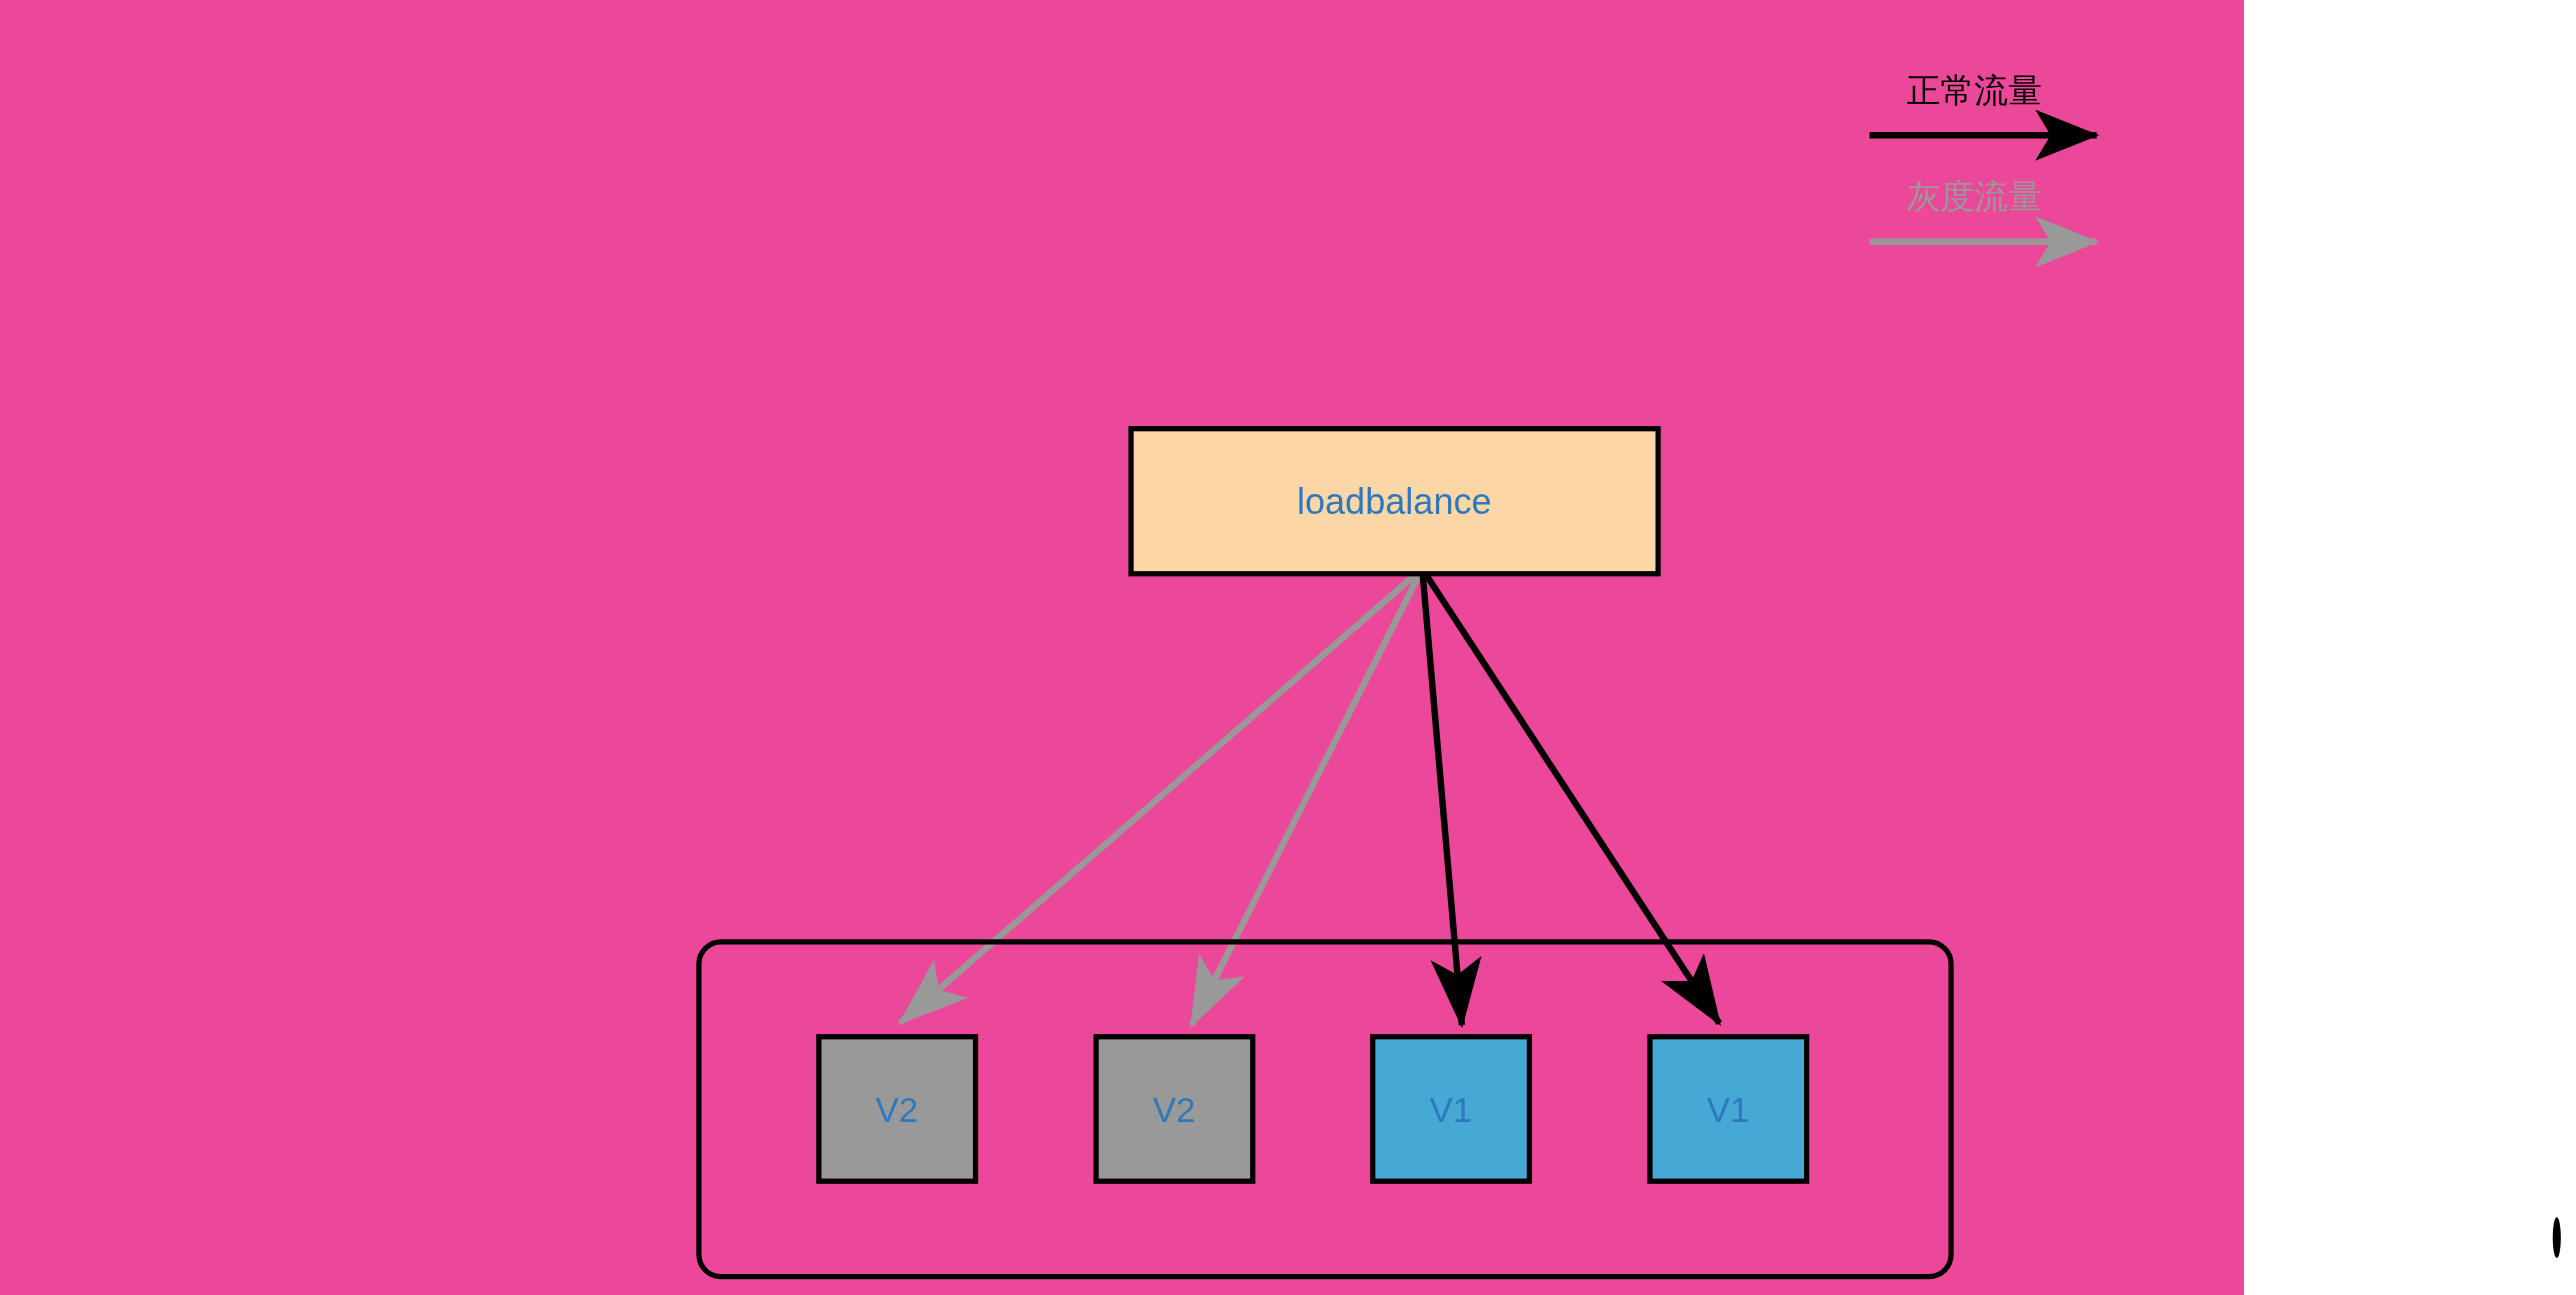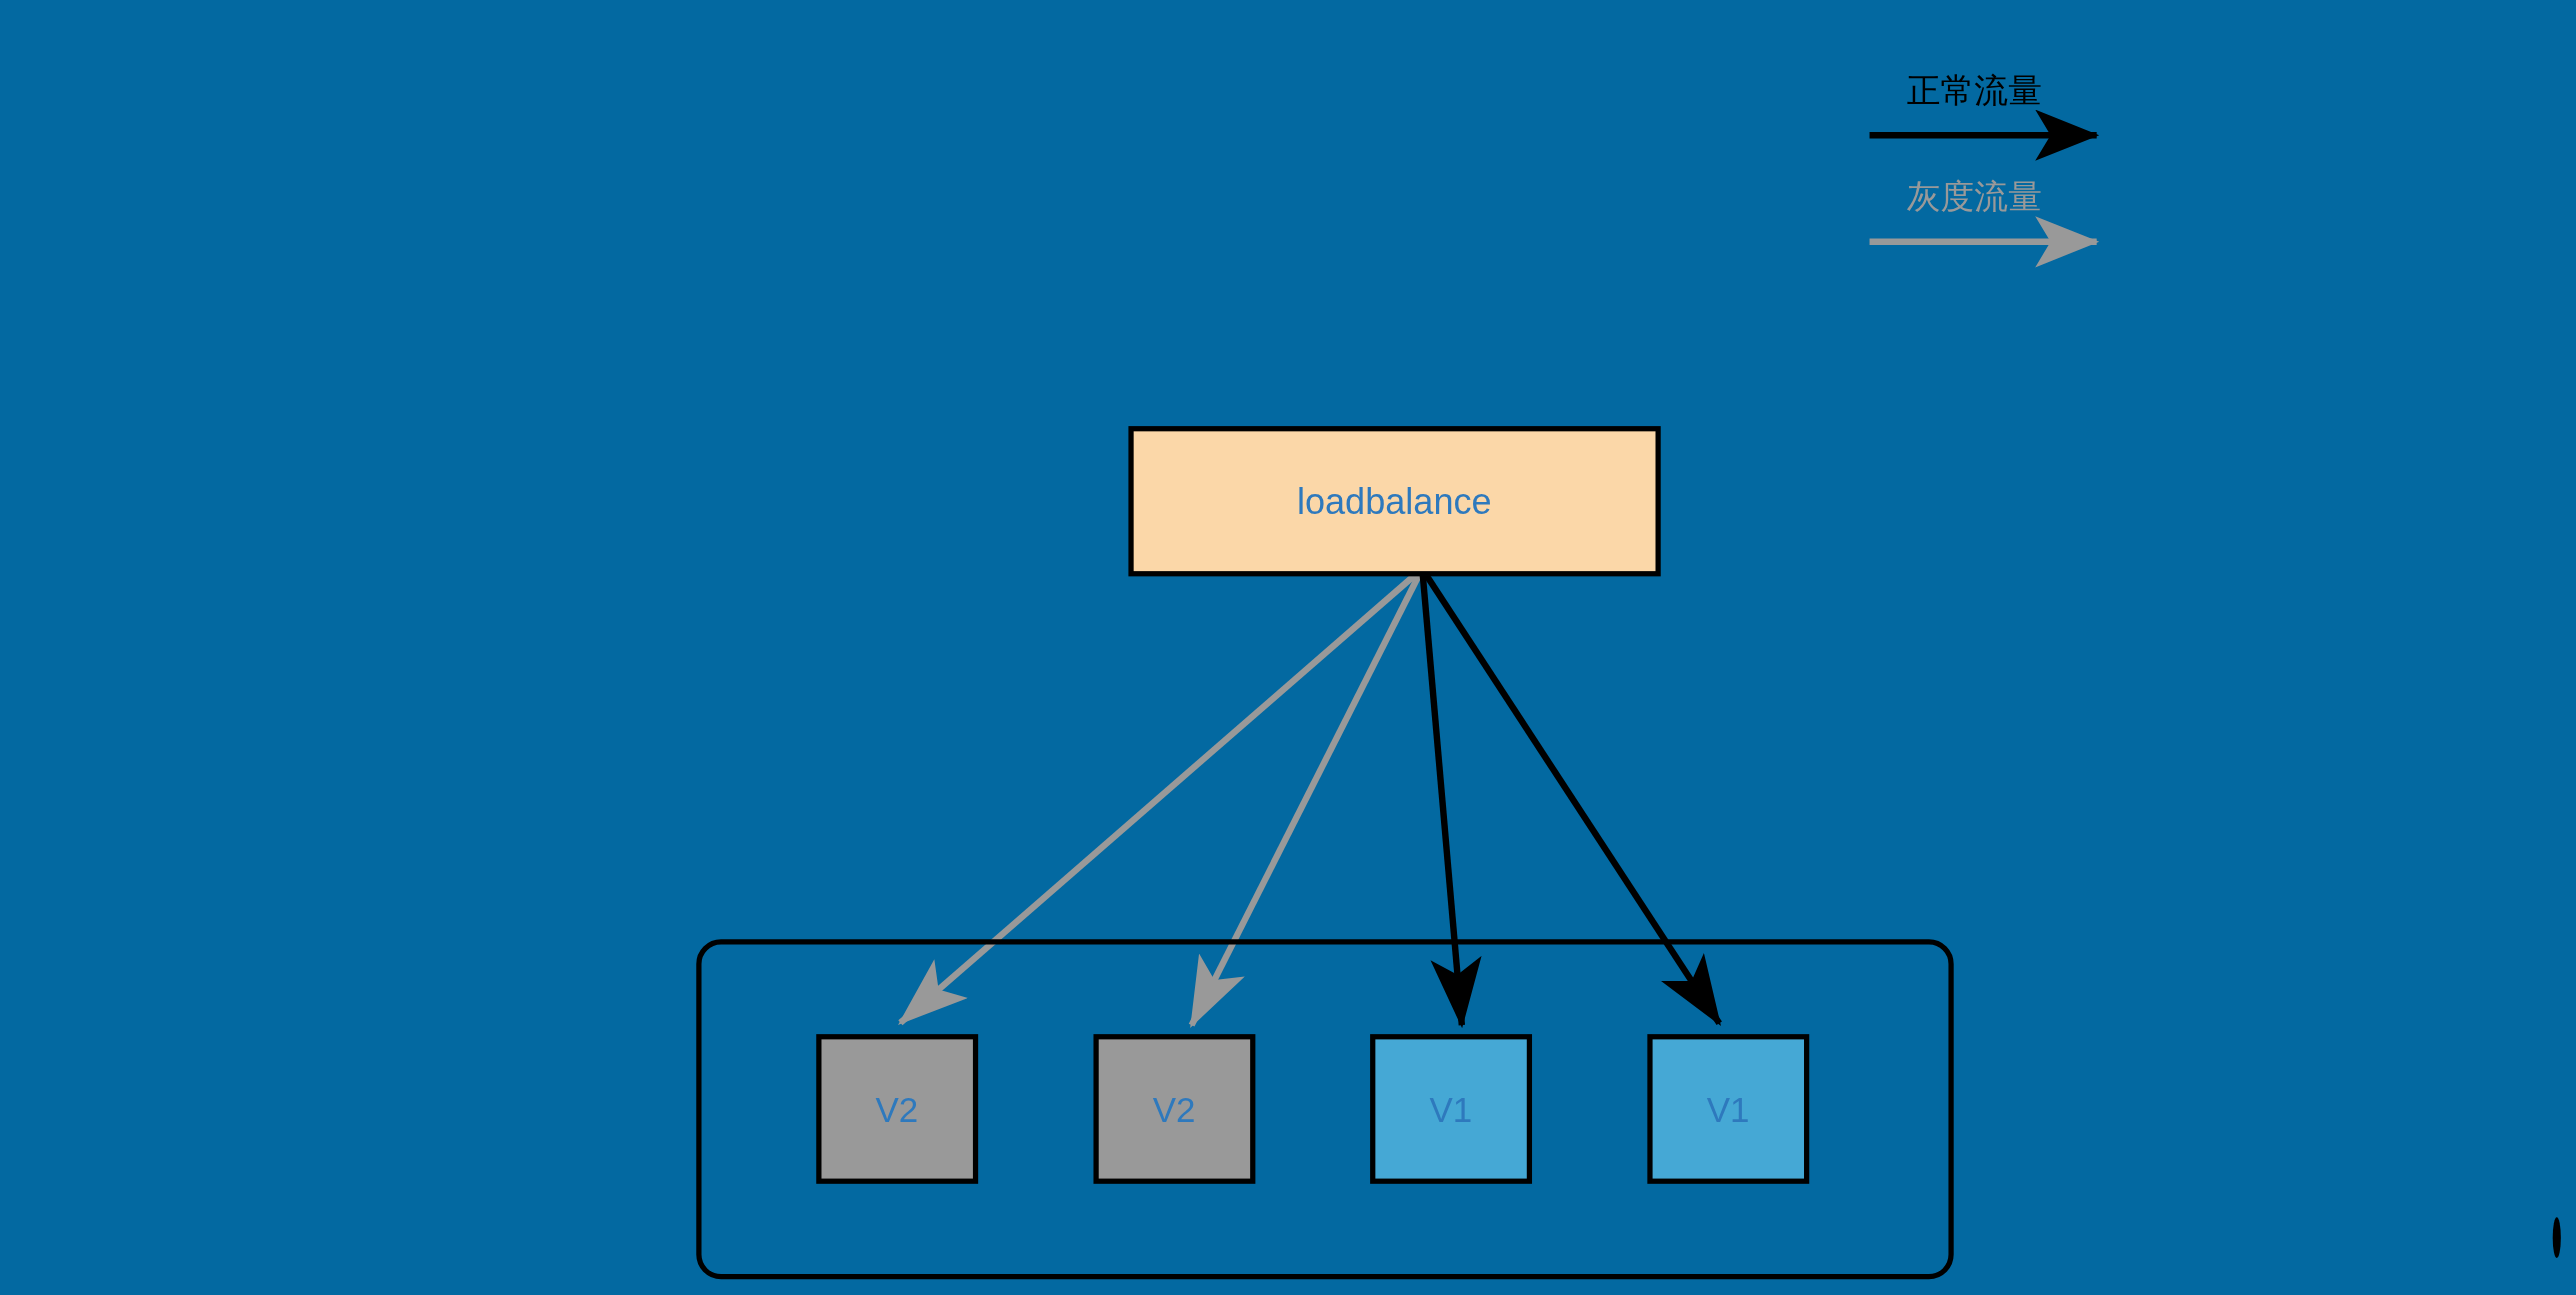--- a/index.html
+++ b/index.html
@@ -8,23 +8,23 @@
     background: #ffffff;
   }
   body {
     width: 2576px;
     height: 1296px;
     overflow: hidden;
     font-family: "Liberation Sans", sans-serif;
   }
   #diagram-root {
     position: relative;
-    width: 2576px;
+    width: 2244px;
     height: 1296px;
-    background: #0369a1;
+    background: #ec4899;
   }
   svg.canvas {
     position: absolute;
     top: 0;
     left: 0;
     width: 2576px;
     height: 1296px;
     display: block;
   }
   .node-label {

